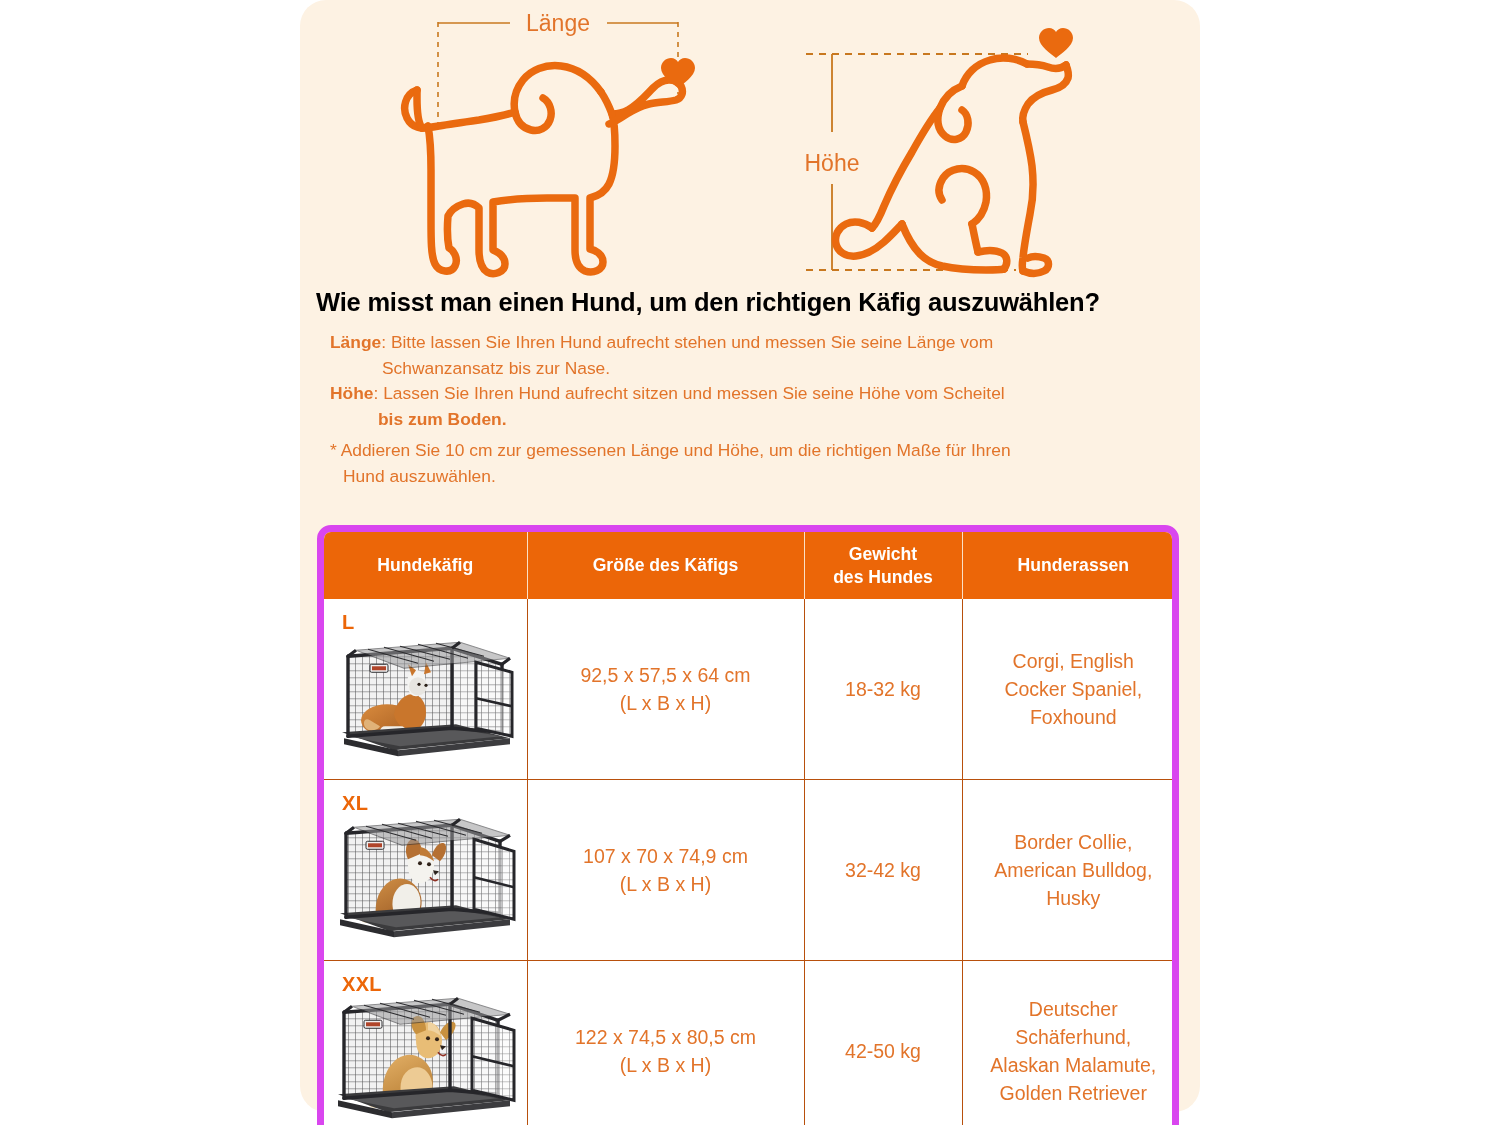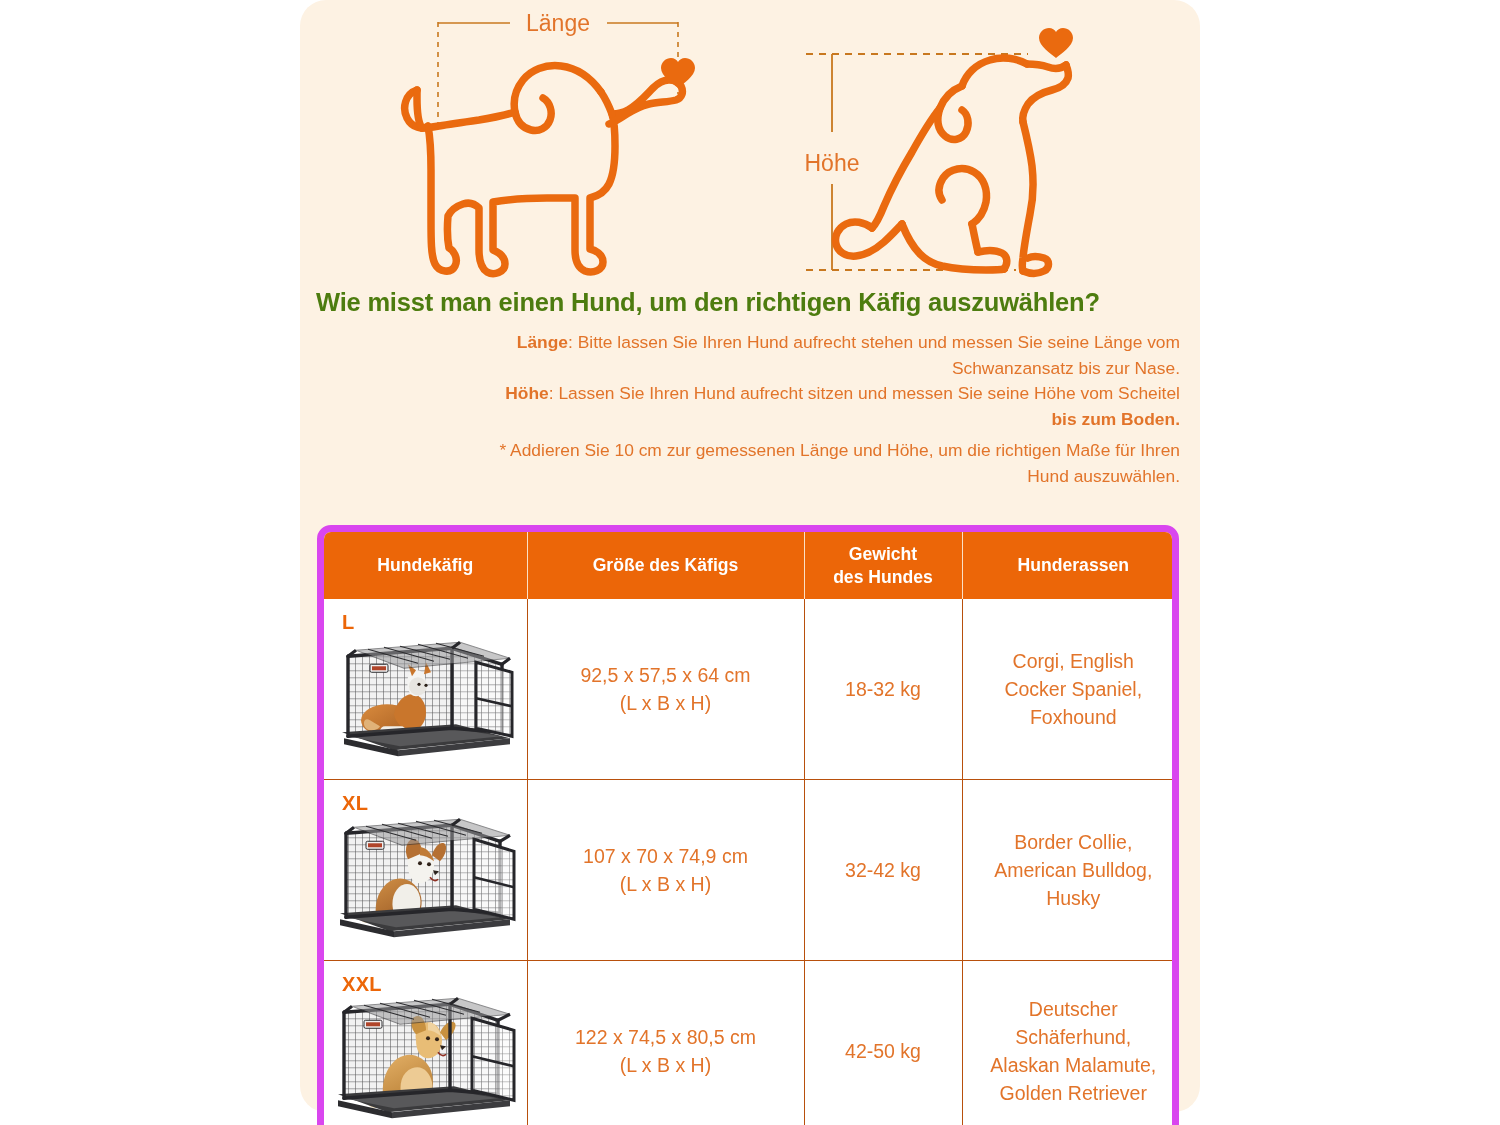--- a/index.html
+++ b/index.html
@@ -55,33 +55,33 @@
   .illus-len svg, .illus-hgt svg { display:block; width:100%; height:100%; }
 
   
   .h-title {
     position: absolute;
     left: 16px;
     top: 288px;
     width: 880px;
     font-size: 25.5px;
     font-weight: bold;
-    color: #4d7c0f;
+    color: #000000;
     letter-spacing: -0.2px;
   }
   .body-block {
     position: absolute;
     left: 30px;
     top: 330px;
     width: 850px;
     color: #e2742a;
     font-size: 17.4px;
     line-height: 25.5px;
   }
-  .body-line { white-space: nowrap; text-align: right; }
+  .body-line { white-space: nowrap; }
   .lead {
     font-weight: bold;
     color: #e2742a;
   }
   .indent-1 { padding-left: 52px; }
   .indent-2 { padding-left: 48px; font-weight: bold; }
   .note-block {
     margin-top: 6px;
   }
   .note-indent { padding-left: 13px; }

